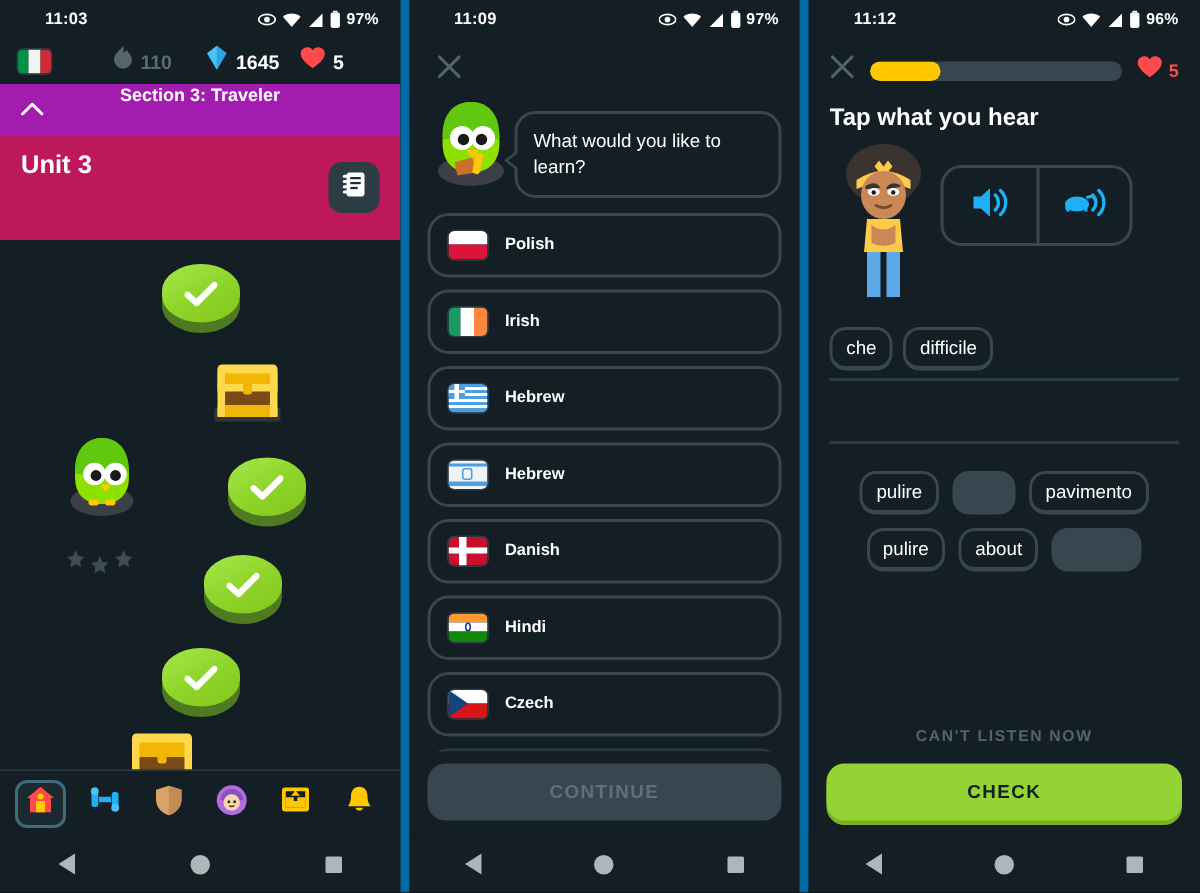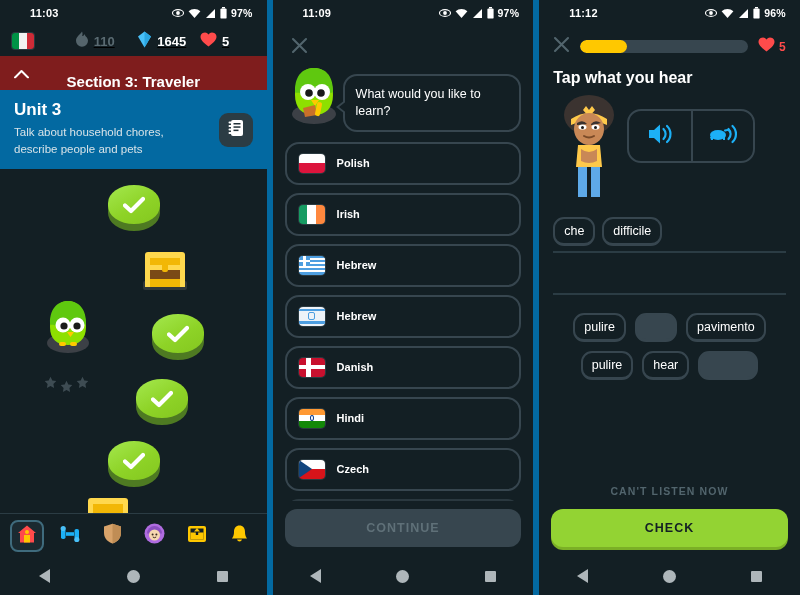--- a/index.html
+++ b/index.html
@@ -21,39 +21,39 @@
   }
   .statusbar .time { flex: 0 0 auto; margin-left: 16px; }
   .statusbar .spacer { flex: 1 1 auto; }
   .statusbar .sysicons { display: flex; align-items: center; gap: 4px; }
   .sysicons svg { display: block; }
   .batt-pct { font-size: 10.5px; font-weight: bold; }
 
   
   .p1-stats {
     height: 30px; display: flex; align-items: center;
-    padding: 0 12px; gap: 8px; text-decoration: underline;
+    padding: 0 12px; gap: 8px;
   }
   .stat { display: flex; align-items: center; gap: 5px; flex: 1 1 0; }
   .stat .num { font-size: 13px; font-weight: bold; }
   .stat.streak .num { color: #5a6b72; }
   .stat.gems .num { color: #ffffff; }
   .stat.hearts .num { color: #ffffff; }
   .flag-it { width: 22px; height: 16px; border-radius: 3px; overflow: hidden; display: flex; box-shadow: 0 0 0 1px #2b3a40; }
   .flag-it i { flex: 1; display: block; }
 
   .p1-sectionbar {
-    height: 34px; display: flex; align-items: flex-end; justify-content: center;
-    position: relative; color: #fff; font-size: 15px; font-weight: bold;
-    background: #7f1d1d;
+    height: 34px; display: flex; align-items: flex-start; justify-content: center;
+    position: relative; color: #fff; font-size: 12px; font-weight: bold;
+    background: #a21caf;
   }
   .p1-sectionbar .chev { position: absolute; left: 14px; top: 50%; transform: translateY(-50%); }
 
   .p1-unit {
-    background: #0369a1; padding: 10px 14px 12px 14px;
+    background: #be185d; padding: 10px 14px 12px 14px;
     position: relative; min-height: 70px;
   }
   .p1-unit .u-title { color: #fff; font-size: 17px; font-weight: bold; margin-bottom: 4px; }
   .p1-unit .u-desc { color: #d8e3e8; font-size: 11.5px; line-height: 1.45; max-width: 175px; }
   .p1-unit .u-btn {
     position: absolute; right: 14px; top: 50%; transform: translateY(-50%);
     width: 34px; height: 34px; border-radius: 9px; background: #2b3c44;
     display: flex; align-items: center; justify-content: center;
   }
 
@@ -243,21 +243,20 @@
 
     <div class="p1-sectionbar">
       <span class="chev"><svg width="15" height="9" viewBox="0 0 15 9">
             <path d="M1 8 L7.5 1.5 L14 8" fill="none" stroke="#fff" stroke-width="2" stroke-linecap="round" stroke-linejoin="round"></path>
           </svg></span>
       <span>Section 3: Traveler</span>
     </div>
 
     <div class="p1-unit">
       <div class="u-title">Unit 3</div>
-      <div class="u-desc">Talk about household chores, describe people and pets</div>
       <div class="u-btn">
         <span><svg width="18" height="18" viewBox="0 0 18 18">
               <rect x="4" y="1" width="12" height="16" rx="2" fill="#fff"></rect>
               <rect x="1.5" y="2.5" width="3" height="2" rx="1" fill="#fff"></rect>
               <rect x="1.5" y="6" width="3" height="2" rx="1" fill="#fff"></rect>
               <rect x="1.5" y="9.5" width="3" height="2" rx="1" fill="#fff"></rect>
               <rect x="1.5" y="13" width="3" height="2" rx="1" fill="#fff"></rect>
               <rect x="6.5" y="4" width="7" height="1.5" fill="#202f36"></rect>
               <rect x="6.5" y="7.3" width="7" height="1.5" fill="#202f36"></rect>
               <rect x="6.5" y="10.6" width="5" height="1.5" fill="#202f36"></rect>
@@ -670,21 +669,21 @@
     </div>
 
     <div class="p3-bank">
       <div class="bank-row">
         <span class="tile">pulire</span>
         <span class="tile used">che</span>
         <span class="tile">pavimento</span>
       </div>
       <div class="bank-row">
         <span class="tile">pulire</span>
-        <span class="tile">hear</span>
+        <span class="tile">about</span>
         <span class="tile used">difficile</span>
       </div>
     </div>
 
     <div class="p3-cant">CAN'T LISTEN NOW</div>
 
     <div class="p3-footer">
       <div class="btn-check">
         <span>CHECK</span>
       </div>

